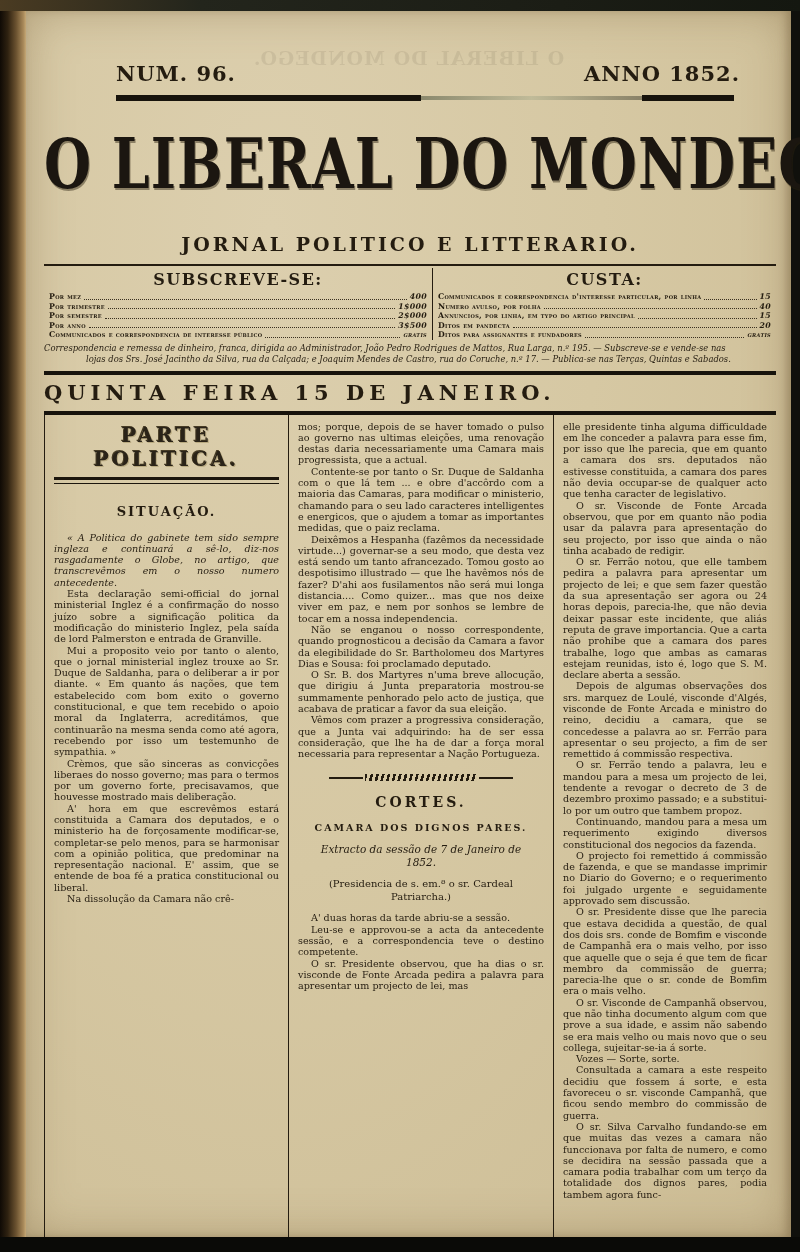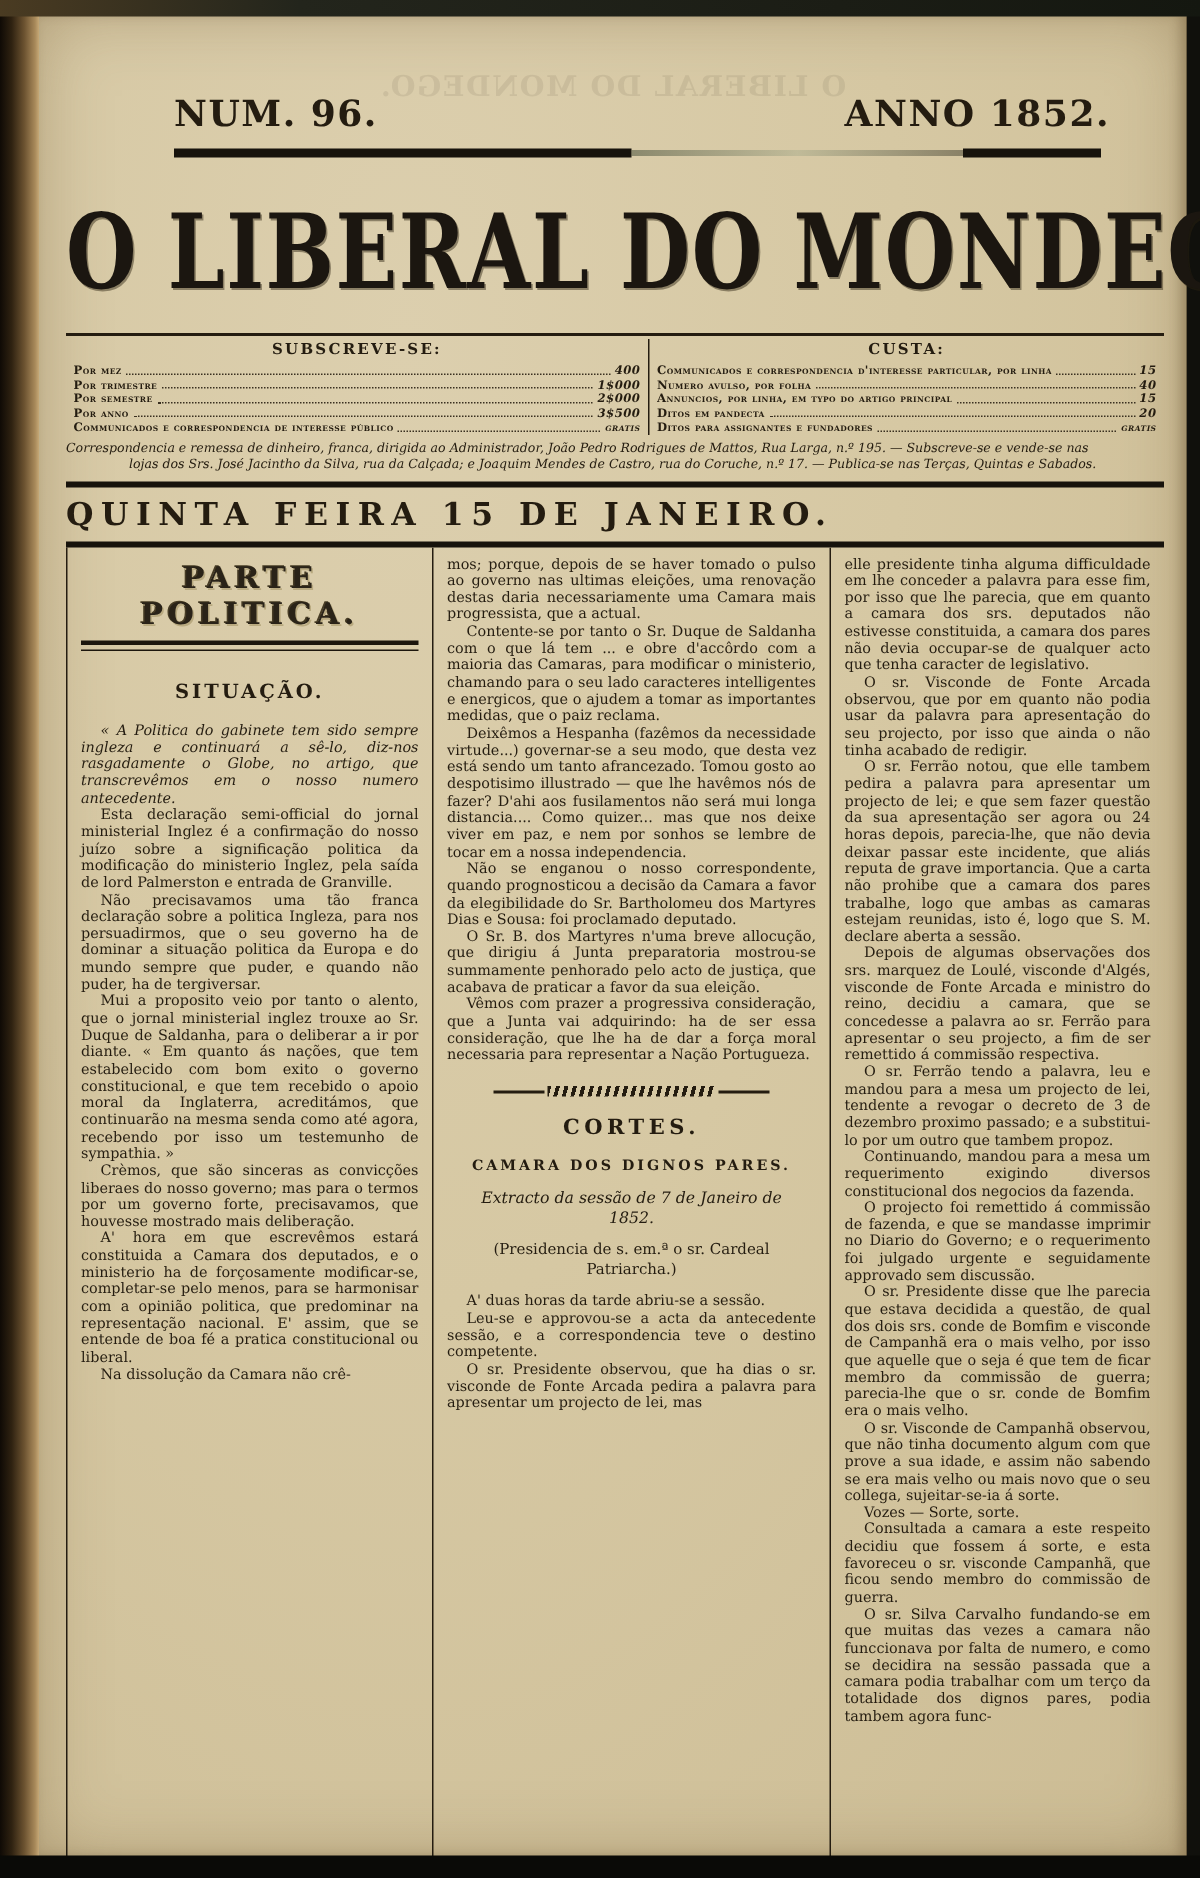--- a/index.html
+++ b/index.html
@@ -19,41 +19,41 @@
     box-shadow:inset 0 0 46px rgba(115,90,50,.38), inset -4px 0 8px rgba(90,70,40,.35);
     box-sizing:border-box; padding:0 15px 0 18px;
     display:flex; flex-direction:column;
   }
   .showthrough {
     position:absolute; top:38px; left:0; right:0; text-align:center;
     transform:scaleX(-1); opacity:.09; filter:blur(.4px);
     font-weight:bold; font-size:19px; letter-spacing:1px; color:#3c3424; pointer-events:none;
   }
   .issue-row { display:flex; justify-content:space-between; margin-top:52px;
-    padding:0 36px 0 72px; font-size:24px; font-weight:bold; letter-spacing:1px; }
+    padding:0 36px 0 72px; font-size:21px; font-weight:bold; letter-spacing:1px; }
   .header-rule { display:flex; align-items:center; margin:9px 42px 0 72px; }
   .hr-left  { width:305px; height:6px; background:#17130c; }
   .hr-mid   { flex:1; height:4px; background:linear-gradient(90deg,rgba(60,70,50,.5),rgba(150,160,130,.35),rgba(45,45,32,.45)); }
   .hr-right { width:92px; height:6px; background:#17130c; }
   .masthead-wrap { height:86px; margin-top:22px; }
   .masthead {
     text-align:center; font-size:54px; font-weight:bold; letter-spacing:1px;
     transform:scaleY(1.28); transform-origin:top center; white-space:nowrap;
     color:#1b1610; text-shadow:1px 1px 0 rgba(45,35,18,.45);
   }
   .subtitle { text-align:center; font-size:19px; font-weight:bold; letter-spacing:3px; margin-top:24px; }
   .editor   { text-align:center; font-size:12.5px; font-weight:bold; letter-spacing:1.2px; margin-top:13px; }
   .rule-thin  { height:2px; background:#241c10; margin-top:9px; }
   .rule-thick { height:4px; background:#17130c; }
 
   .subs { display:flex; margin-top:2px; font-size:7.8px; }
   .subs-col { box-sizing:border-box; padding:1px 5px 0; }
   .subs-left  { width:53%; }
   .subs-right { width:47%; border-left:1px solid #241c10; }
-  .subs-heading { text-align:center; font-size:10px; font-weight:bold; letter-spacing:1.5px; margin:1px 0 3px; }
+  .subs-heading { text-align:center; font-size:16px; font-weight:bold; letter-spacing:1.5px; margin:1px 0 3px; }
   .price-row { display:flex; align-items:flex-end; line-height:9.6px; font-variant:small-caps; letter-spacing:.3px; font-weight:bold; }
   .price-row .label { white-space:nowrap; overflow:hidden; }
   .price-row .dots  { flex:1; border-bottom:1px dotted #3a3020; margin:0 3px 2px; min-width:8px; }
   .price-row .value { font-style:italic; }
   .note { font-size:8.4px; line-height:10.8px; margin-top:3px; font-style:italic; }
   .note .l2 { padding-left:42px; }
   .dateline { text-align:left; font-size:21px; font-weight:bold; letter-spacing:5px; margin:5px 0 6px; }
 
   .columns { flex:1; display:flex; border-left:1px solid #241c10; overflow:hidden; }
   .col { box-sizing:border-box; padding:6px 9px 0; }
@@ -96,20 +96,21 @@
     <div class="header-rule">
       <span class="hr-left"></span>
       <span class="hr-mid"></span>
       <span class="hr-right"></span>
     </div>
 
     <div class="masthead-wrap">
       <div class="masthead">O LIBERAL DO MONDEGO.</div>
     </div>
 
+    <div class="subtitle">JORNAL POLITICO E LITTERARIO.</div>
 
     <div class="rule-thin"></div>
 
     <div class="subs">
       <div class="subs-col subs-left">
         <div class="subs-heading">SUBSCREVE-SE:</div>
         <div>
             <div class="price-row">
               <span class="label">Por mez</span>
               <span class="dots"></span>
@@ -180,21 +181,20 @@
 
     <div class="columns">
 
       <div class="col col1">
         <div class="display-heading">PARTE POLITICA.</div>
         <div class="double-rule"></div>
         <div class="situacao-h">SITUAÇÃO.</div>
         <div class="situacao">
             <p>« A Politica do gabinete tem sido sempre ingleza e continuará a sê-lo, diz-nos rasgadamente o Globe, no artigo, que transcrevêmos em o nosso numero antecedente.</p>
             <p>Esta declaração semi-official do jornal ministerial Inglez é a confirmação do nosso juízo sobre a significação politica da modificação do ministerio Inglez, pela saída de lord Palmerston e entrada de Granville.</p>
-            <p>Não precisavamos uma tão franca declaração sobre a politica Ingleza, para nos persuadirmos, que o seu governo ha de dominar a situação politica da Europa e do mundo sempre que puder, e quando não puder, ha de tergiversar.</p>
             <p>Mui a proposito veio por tanto o alento, que o jornal ministerial inglez trouxe ao Sr. Duque de Saldanha, para o deliberar a ir por diante. « Em quanto ás nações, que tem estabelecido com bom exito o governo constitucional, e que tem recebido o apoio moral da Inglaterra, acreditámos, que continuarão na mesma senda como até agora, recebendo por isso um testemunho de sympathia. »</p>
             <p>Crèmos, que são sinceras as convicções liberaes do nosso governo; mas para o termos por um governo forte, precisavamos, que houvesse mostrado mais deliberação.</p>
             <p>A' hora em que escrevêmos estará constituida a Camara dos deputados, e o ministerio ha de forçosamente modificar-se, completar-se pelo menos, para se harmonisar com a opinião politica, que predominar na representação nacional. E' assim, que se entende de boa fé a pratica constitucional ou liberal.</p>
             <p>Na dissolução da Camara não crê-</p>
           </div>
       </div>
 
       <div class="col col2">
         <div class="cont">
             <p>mos; porque, depois de se haver tomado o pulso ao governo nas ultimas eleições, uma renovação destas daria necessariamente uma Camara mais progressista, que a actual.</p>

